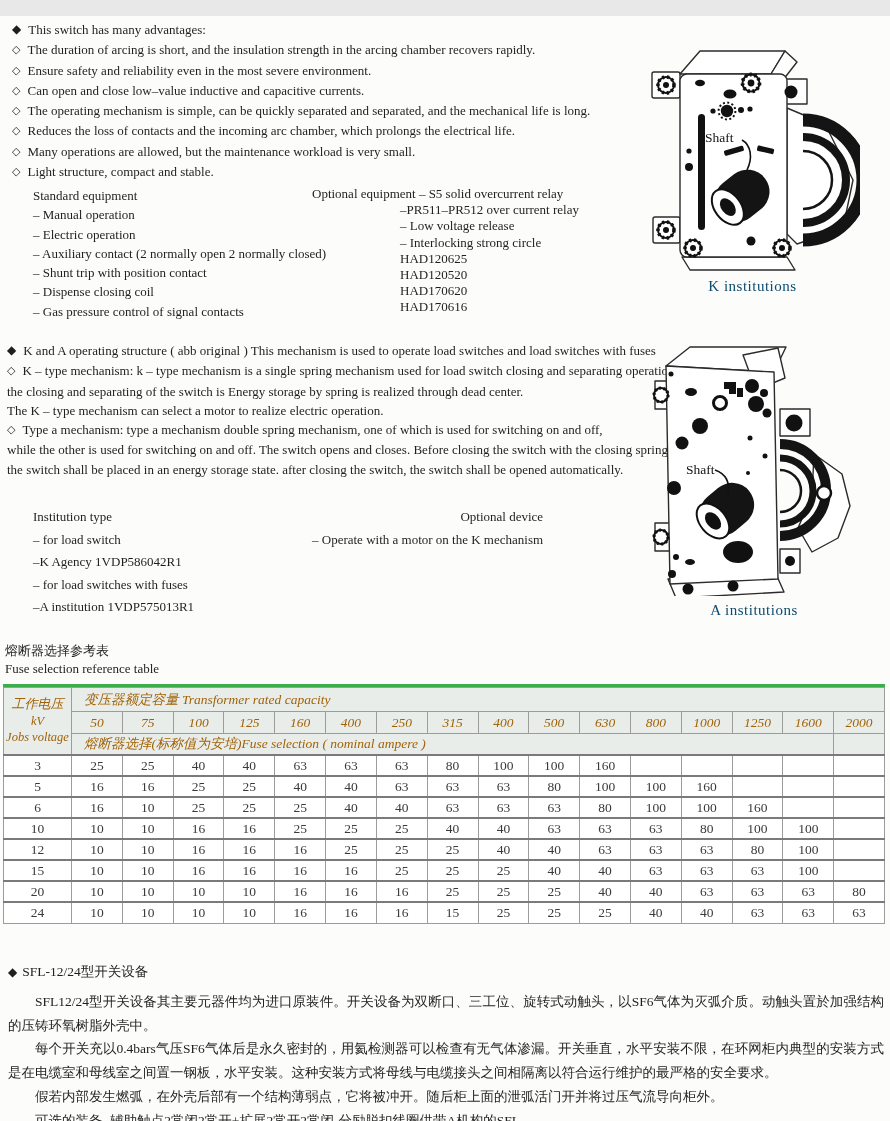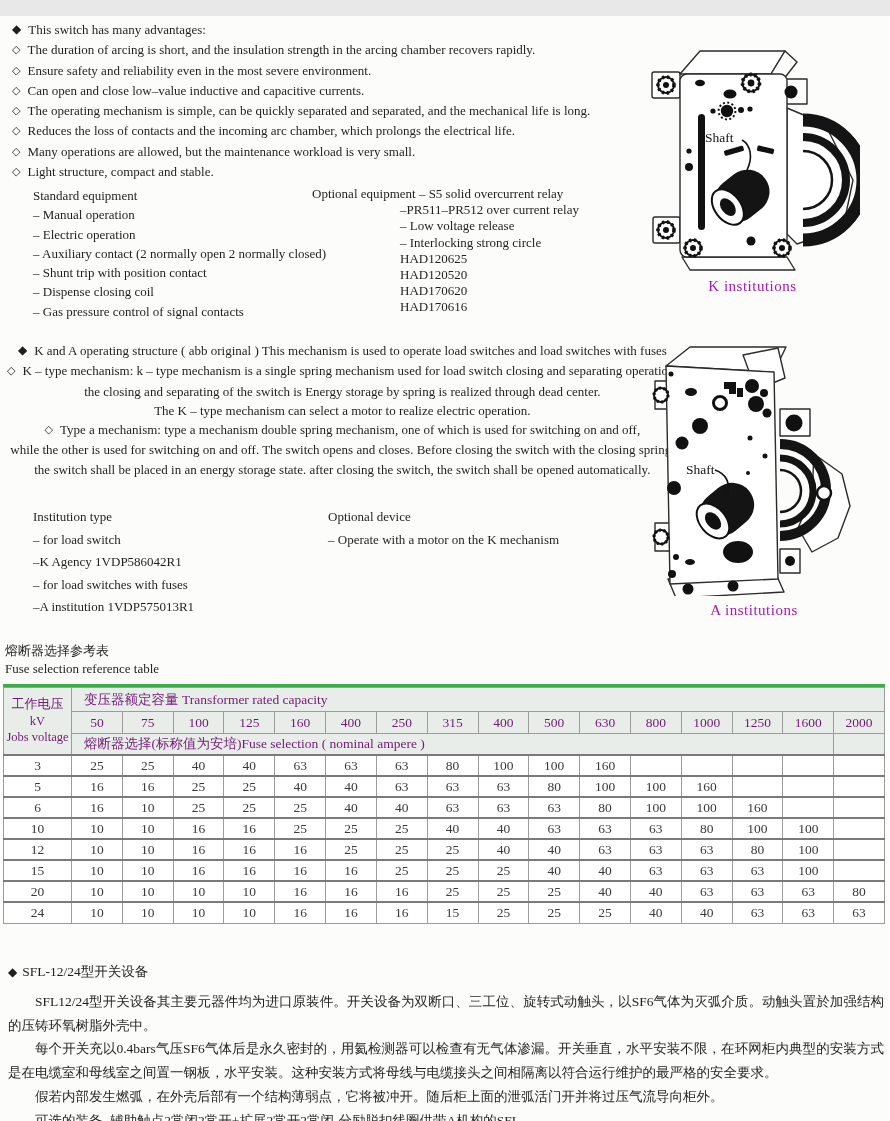--- a/index.html
+++ b/index.html
@@ -15,29 +15,29 @@
   .colblock { position:absolute; font-size:13px; white-space:nowrap; }
   .colblock .title { line-height:19.3px; }
   .eq-std .item { line-height:19.3px; }
   .eq-opt .title-line { line-height:16.2px; }
   .eq-opt .item { line-height:16.2px; margin-left:88px; }
   .inst .title { line-height:22.6px; }
   .inst .item { line-height:22.6px; }
 
   
   .figure { position:absolute; }
-  .figure .caption { text-align:center; font-size:15px; letter-spacing:0.5px; margin-top:2px; color:#a21caf; }
+  .figure .caption { text-align:center; font-size:15px; letter-spacing:0.5px; margin-top:2px; color:#0c4a6e; }
   svg text { font-family:"Liberation Serif","DejaVu Serif",serif; font-size:13.5px; fill:#111; }
 
   
   .table-title { position:absolute; left:5px; top:626px; font-size:13px; line-height:17.5px; }
   .fuse-wrap { position:absolute; left:3px; top:668px; width:882px; border-top:3px solid #3cae4c; }
   table.fuse { border-collapse:collapse; table-layout:fixed; width:882px; background:#fff; border:1px solid #8a8a8a; }
   table.fuse th, table.fuse td { border:1px solid #9c9c9c; font-weight:normal; text-align:center; font-size:13.5px; color:#3a3a3a; padding:1px 0; }
-  table.fuse thead th { background:#e9ede9; color:#701a75; }
+  table.fuse thead th { background:#e9ede9; color:#a16207;font-style:italic; }
   table.fuse thead .corner { font-size:12.5px; line-height:1.3; padding:2px 2px; }
   table.fuse thead .corner .zh { font-size:13px; }
   table.fuse thead .cap-head, table.fuse thead .fuse-head { text-align:left; padding-left:12px; font-size:13.5px; height:24px; }
   table.fuse thead .cap-val { height:22px; }
   table.fuse thead .fuse-head { height:20px; }
   table.fuse tbody td, table.fuse tbody th { border-top:2px solid #7a7a7a; height:21px; }
 
   
   .sfl { position:absolute; left:8px; top:946px; width:876px; font-size:13.5px; }
   .sfl .sfl-title { line-height:20px; white-space:nowrap; }
@@ -81,40 +81,40 @@
         <div class="item">–PR511–PR512 over current relay</div>
         <div class="item">– Low voltage release</div>
         <div class="item">– Interlocking strong circle</div>
         <div class="item">HAD120625</div>
         <div class="item">HAD120520</div>
         <div class="item">HAD170620</div>
         <div class="item">HAD170616</div>
       </div>
   </div>
 
-  <div class="tblock" style="left:7px; top:325px;text-align:center;">
+  <div class="tblock" style="left:7px; top:325px;">
       <div class="tline"><span class="bullet filled">◆</span><span>K and A operating structure ( abb original ) This mechanism is used to operate load switches and load switches with fuses</span></div>
       <div class="tline"><span class="bullet">◇</span><span>K – type mechanism: k – type mechanism is a single spring mechanism used for load switch closing and separating operation.</span></div>
       <div class="tline"><span>the closing and separating of the switch is Energy storage by spring is realized through dead center.</span></div>
       <div class="tline"><span>The K – type mechanism can select a motor to realize electric operation.</span></div>
       <div class="tline"><span class="bullet">◇</span><span>Type a mechanism: type a mechanism double spring mechanism, one of which is used for switching on and off,</span></div>
       <div class="tline"><span>while the other is used for switching on and off. The switch opens and closes. Before closing the switch with the closing spring,</span></div>
       <div class="tline"><span>the switch shall be placed in an energy storage state. after closing the switch, the switch shall be opened automatically.</span></div>
     </div>
 
   <div class="colblock inst" style="left:33px; top:490px;">
     <div class="title">Institution type</div>
     <div>
         <div class="item">– for load switch</div>
         <div class="item">–K Agency 1VDP586042R1</div>
         <div class="item">– for load switches with fuses</div>
         <div class="item">–A institution 1VDP575013R1</div>
       </div>
   </div>
-  <div class="colblock inst" style="left:328px; top:490px;">
+  <div class="colblock inst" style="left:312px; top:490px;text-align:right;">
     <div class="title">Optional device</div>
     <div>
         <div class="item">– Operate with a motor on the K mechanism</div>
       </div>
   </div>
 
   <div class="figure" style="left:645px; top:30px; width:215px;">
     <svg viewBox="0 0 215 226" width="215" height="226">
       <g stroke="#2b2b2b" stroke-width="1.4" fill="#fff" stroke-linejoin="round">
         <rect x="7" y="26" width="28" height="26" rx="2"></rect>

